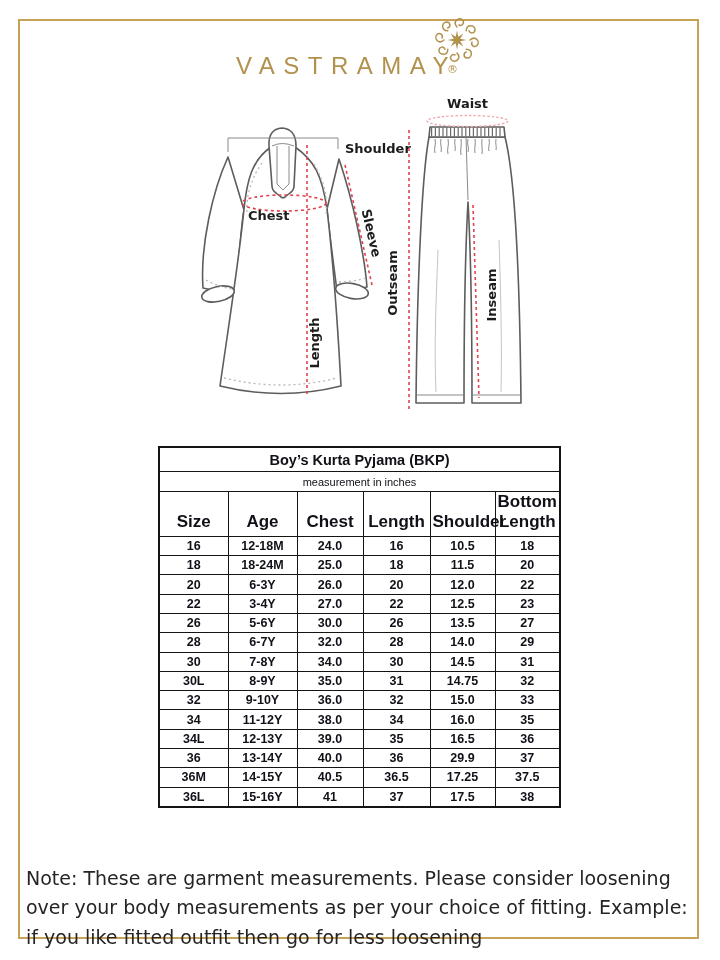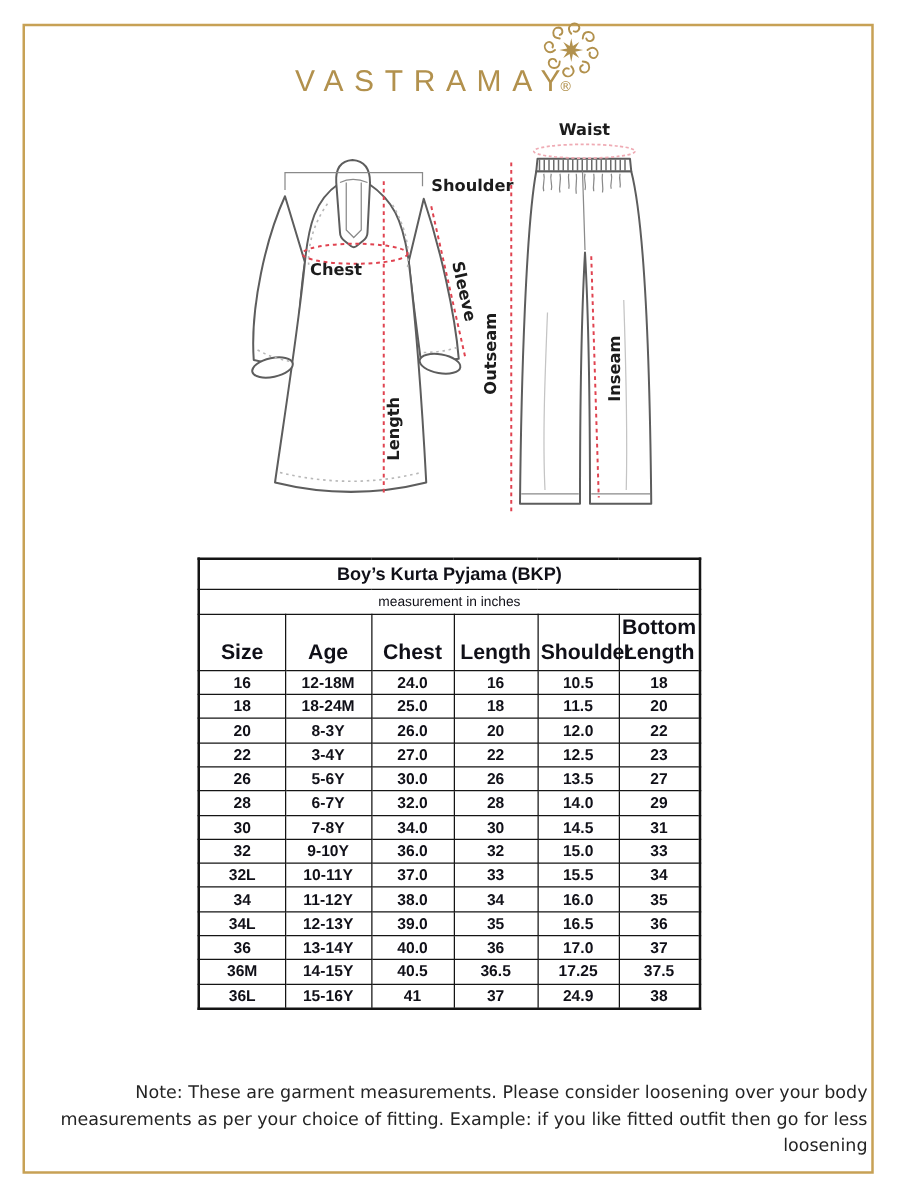--- a/index.html
+++ b/index.html
@@ -30,22 +30,22 @@
         font-family:"Liberation Sans",sans-serif;color:#101018;}
   table,th,td{border:1px solid #141414;}
   table{border-width:2px;}
   .t-title{height:23px;font-size:14.5px;font-weight:bold;text-align:center;padding:0;}
   .t-sub{height:19px;font-size:11px;font-weight:normal;text-align:center;padding:0;}
   .cols th{height:37px;font-size:17px;font-weight:bold;text-align:center;
            vertical-align:bottom;padding:0 2px 3px 2px;line-height:1.2;}
   tbody td{height:18.3px;font-size:12.5px;font-weight:bold;text-align:center;padding:0;}
 
   
-  .note{position:absolute;left:26px;top:864px;width:668px;margin:0;text-align:right;
-        font-size:14px;line-height:1.55;color:#242424;}
+  .note{position:absolute;left:26px;top:864px;width:668px;margin:0;text-align:left;
+        font-size:19px;line-height:1.55;color:#242424;}
 </style>
 </head>
 <body>
 
 <div class="page">
 
   <div class="frame"></div>
 
   <div>
     <span class="wordmark">VASTRAMAY</span>
@@ -164,21 +164,21 @@
           <tr>
             <td>18</td>
             <td>18-24M</td>
             <td>25.0</td>
             <td>18</td>
             <td>11.5</td>
             <td>20</td>
           </tr>
           <tr>
             <td>20</td>
-            <td>8-3Y</td>
+            <td>6-3Y</td>
             <td>26.0</td>
             <td>20</td>
             <td>12.0</td>
             <td>22</td>
           </tr>
           <tr>
             <td>22</td>
             <td>3-4Y</td>
             <td>27.0</td>
             <td>22</td>
@@ -203,73 +203,73 @@
           </tr>
           <tr>
             <td>30</td>
             <td>7-8Y</td>
             <td>34.0</td>
             <td>30</td>
             <td>14.5</td>
             <td>31</td>
           </tr>
           <tr>
+            <td>30L</td>
+            <td>8-9Y</td>
+            <td>35.0</td>
+            <td>31</td>
+            <td>14.75</td>
+            <td>32</td>
+          </tr>
+          <tr>
             <td>32</td>
             <td>9-10Y</td>
             <td>36.0</td>
             <td>32</td>
             <td>15.0</td>
             <td>33</td>
           </tr>
           <tr>
-            <td>32L</td>
-            <td>10-11Y</td>
-            <td>37.0</td>
-            <td>33</td>
-            <td>15.5</td>
-            <td>34</td>
-          </tr>
-          <tr>
             <td>34</td>
             <td>11-12Y</td>
             <td>38.0</td>
             <td>34</td>
             <td>16.0</td>
             <td>35</td>
           </tr>
           <tr>
             <td>34L</td>
             <td>12-13Y</td>
             <td>39.0</td>
             <td>35</td>
             <td>16.5</td>
             <td>36</td>
           </tr>
           <tr>
             <td>36</td>
             <td>13-14Y</td>
             <td>40.0</td>
             <td>36</td>
-            <td>17.0</td>
+            <td>29.9</td>
             <td>37</td>
           </tr>
           <tr>
             <td>36M</td>
             <td>14-15Y</td>
             <td>40.5</td>
             <td>36.5</td>
             <td>17.25</td>
             <td>37.5</td>
           </tr>
           <tr>
             <td>36L</td>
             <td>15-16Y</td>
             <td>41</td>
             <td>37</td>
-            <td>24.9</td>
+            <td>17.5</td>
             <td>38</td>
           </tr>
         </tbody>
     </table>
   </div>
 
   <p class="note">Note: These are garment measurements. Please consider loosening over your body measurements as per your choice of fitting. Example: if you like fitted outfit then go for less loosening</p>
 
 </div>
 

